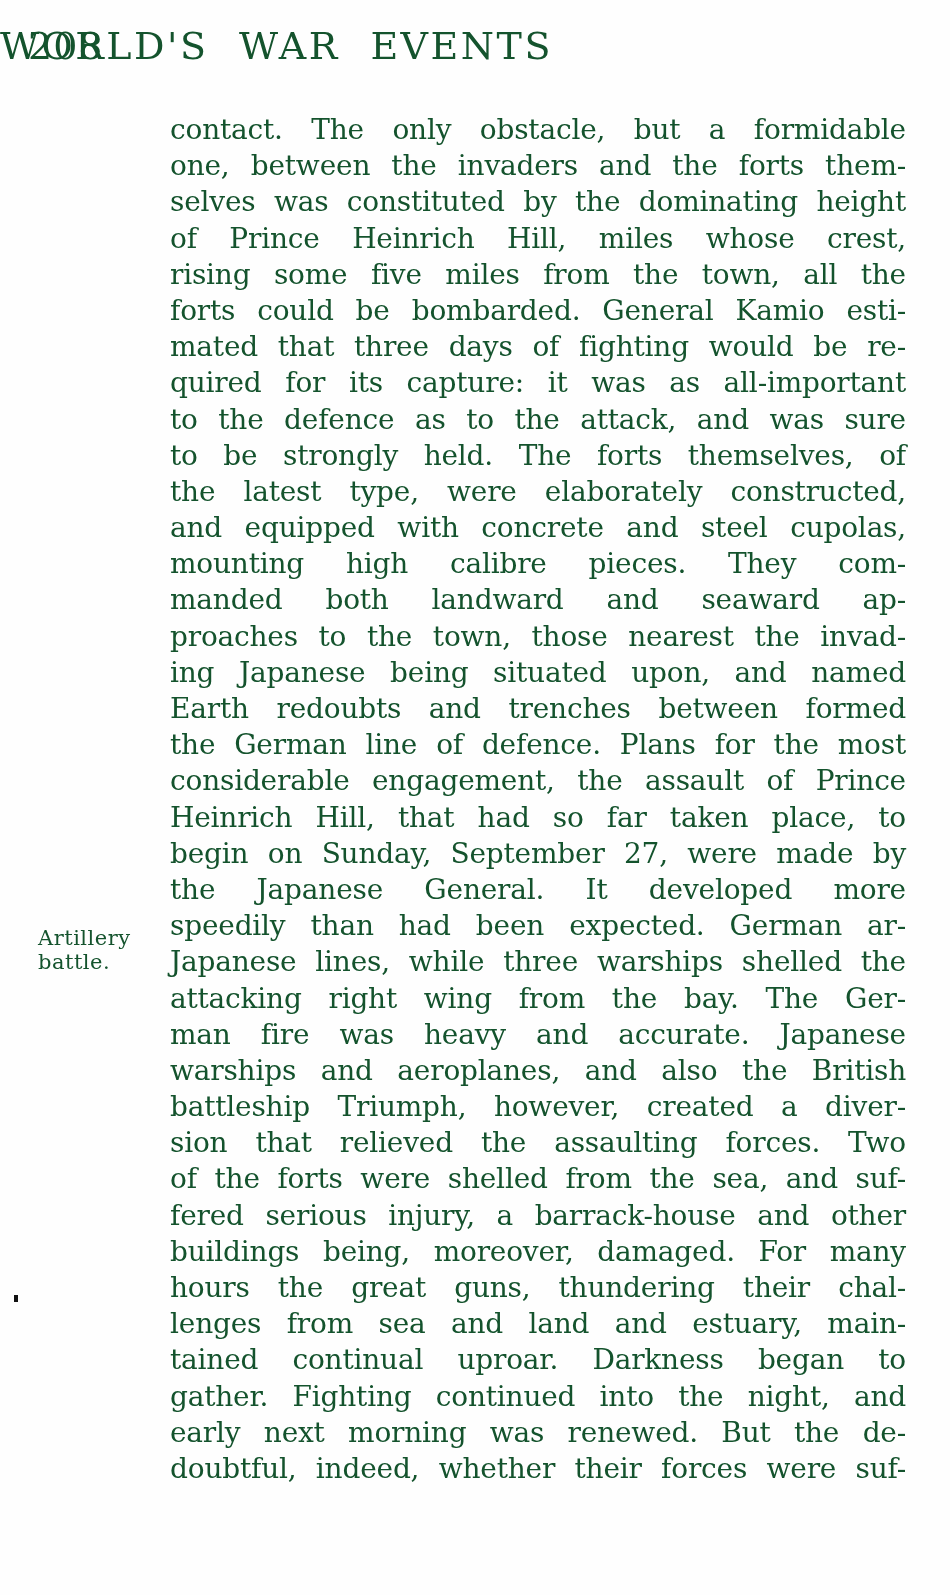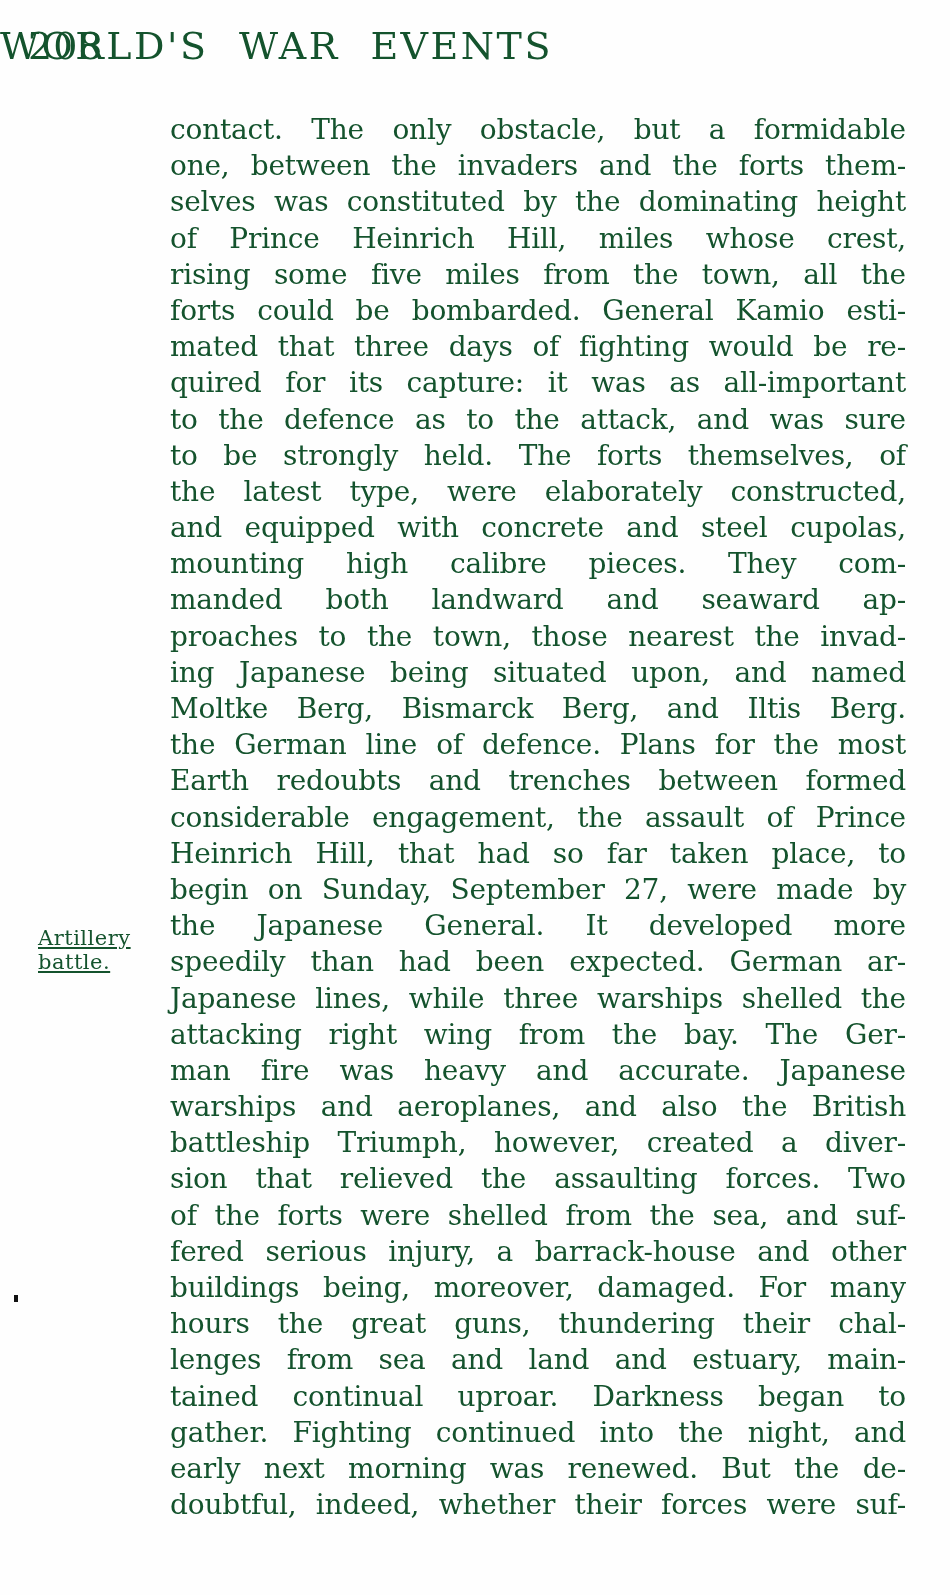--- a/index.html
+++ b/index.html
@@ -35,21 +35,20 @@
     white-space: nowrap;
   }
   .margin-note {
     position: absolute;
     left: 38px;
     top: 926px;
     width: 120px;
     font-size: 21px;
     line-height: 24px;
     letter-spacing: 0.5px;
-    text-decoration: underline;
   }
   .body-text {
     position: absolute;
     left: 170px;
     top: 94px;
     width: 736px;
     font-size: 28px;
     letter-spacing: -0.2px;
     margin-top: 18px;
   }
@@ -96,23 +95,22 @@
       <div class="line">mated that three days of fighting would be re-</div>
       <div class="line">quired for its capture: it was as all-important</div>
       <div class="line">to the defence as to the attack, and was sure</div>
       <div class="line">to be strongly held.  The forts themselves, of</div>
       <div class="line">the latest type, were elaborately constructed,</div>
       <div class="line">and equipped with concrete and steel cupolas,</div>
       <div class="line">mounting high calibre pieces.  They com-</div>
       <div class="line">manded both landward and seaward ap-</div>
       <div class="line">proaches to the town, those nearest the invad-</div>
       <div class="line">ing Japanese being situated upon, and named</div>
-      <div class="line">Moltke Berg, Bismarck Berg, and Iltis Berg.</div>
+      <div class="line">Earth redoubts and trenches between formed</div>
       <div class="line">the German line of defence.  Plans for the most</div>
-      <div class="line">Earth redoubts and trenches between formed</div>
       <div class="line">considerable engagement, the assault of Prince</div>
       <div class="line">Heinrich Hill, that had so far taken place, to</div>
       <div class="line">begin on Sunday, September 27, were made by</div>
       <div class="line">the Japanese General.  It developed more</div>
       <div class="line">speedily than had been expected.  German ar-</div>
       <div class="line">Japanese lines, while three warships shelled the</div>
       <div class="line">attacking right wing from the bay.  The Ger-</div>
       <div class="line">man fire was heavy and accurate.  Japanese</div>
       <div class="line">warships and aeroplanes, and also the British</div>
       <div class="line"><span>battleship </span><span class="italic">Triumph</span><span>, however, created a diver-</span></div>

